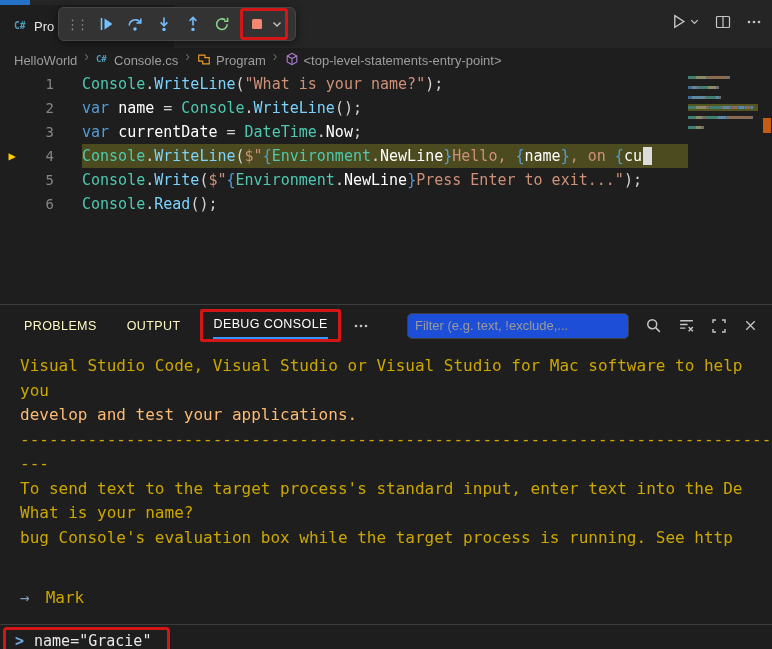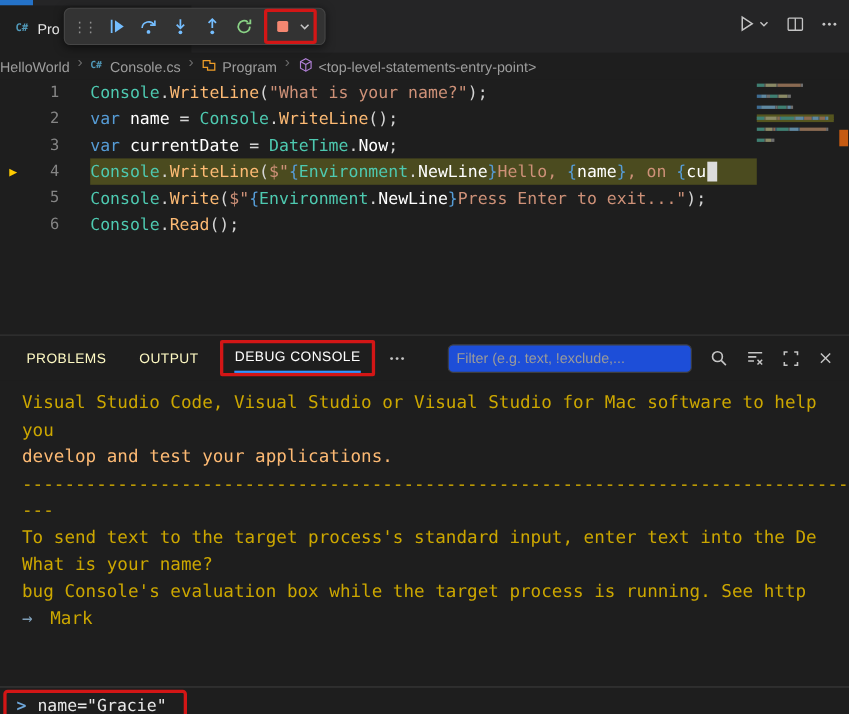--- a/index.html
+++ b/index.html
@@ -12,34 +12,34 @@
   .accent-strip{position:absolute;left:0;top:0;width:30px;height:5px;background:#2472c8;}
   .tab{position:absolute;left:0;top:5px;height:43px;width:160px;background:#1e1e1e;display:flex;align-items:center;padding-left:14px;gap:6px;color:#e7e7e7;font-size:13px;}
   .debug-toolbar{position:absolute;left:58px;top:7px;height:32px;background:#333333;border:1px solid #464646;border-radius:6px;display:flex;align-items:center;padding:0 7px;gap:3px;box-shadow:0 2px 8px rgba(0,0,0,.5);z-index:6;}
   .grip{color:#8f8f8f;font-size:13px;letter-spacing:-3px;margin-right:4px;cursor:grab;}
   .tb-btn{width:26px;height:26px;border-radius:4px;}
   .stop-group{display:flex;align-items:center;border:3px solid var(--ann);border-radius:3px;padding:0 1px;margin-left:2px;}
   .editor-actions{position:absolute;right:10px;top:13px;display:flex;align-items:center;gap:15px;z-index:5;}
   .run-group{display:flex;align-items:center;gap:2px;}
 
   
-  .breadcrumb{height:24px;background:#1e1e1e;display:flex;padding-left:0;gap:7px;font-size:13px;color:#9d9d9d;}
+  .breadcrumb{height:24px;background:#1e1e1e;display:flex;padding-left:14px;gap:7px;font-size:13px;color:#9d9d9d;}
   .bc-item{display:flex;align-items:center;gap:5px;}
   .bc-sep{color:#6a6a6a;font-size:14px;}
 
   
   .editor{position:relative;height:232px;background:#1e1e1e;}
   #code-lines{position:absolute;left:0;top:0;width:688px;}
   .code-line{display:flex;height:24px;line-height:24px;font-family:"DejaVu Sans Mono",monospace;font-size:15px;white-space:pre;}
   .gutter-arrow{width:24px;flex:none;text-align:center;color:#ffcc00;font-size:12px;line-height:24px;}
   .line-num{width:30px;flex:none;text-align:right;color:#858585;font-size:14px;}
   .code-text{margin-left:28px;flex:1;}
   .code-line.current .code-text{background:#4b4b1f;}
   .cursor{display:inline-block;width:9px;height:18px;background:#dcdcdc;vertical-align:text-bottom;margin-left:1px;}
-  .tok-class{color:#4ec9b0;}  .tok-method{color:#fdba74;margin-top:41px;}  .tok-keyword{color:#569cd6;}
+  .tok-class{color:#4ec9b0;}  .tok-method{color:#7dd3fc;margin-top:41px;}  .tok-keyword{color:#569cd6;}
   .tok-var{color:#ffffff;}    .tok-string{color:#ce9178;}  .tok-punct{color:#d4d4d4;}
   .tok-interp{color:#569cd6;}
   .minimap{position:absolute;top:4px;right:14px;width:70px;}
   .mm-row{height:3px;margin-bottom:7px;display:flex;}
   .mm-row span{height:3px;display:block;}
   .mm-row.current{background:#55551f;box-shadow:0 -2px 0 #55551f,0 2px 0 #55551f;}
   .mm-class{background:#3f7f72;} .mm-method{background:#8a8a66;} .mm-keyword{background:#3e6c92;}
   .mm-var{background:#5f88a0;}   .mm-string{background:#8a6a52;} .mm-punct{background:#6e6e6e;}
   .mm-interp{background:#3e6c92;}
   .ov-marker{position:absolute;right:1px;top:46px;width:8px;height:15px;background:#c65b12;}
@@ -314,21 +314,21 @@
     </div>
     <div class="console-output" id="console-output">
         <div class="console-line" style="color: rgb(204, 167, 0);">Visual Studio Code, Visual Studio or Visual Studio for Mac software to help</div>
         <div class="console-line" style="color: rgb(204, 167, 0);">you</div>
         <div class="console-line" style="color: #fdba74;">develop and test your applications.</div>
         <div class="console-line" style="color: rgb(204, 167, 0);">------------------------------------------------------------------------------</div>
         <div class="console-line" style="color: rgb(204, 167, 0);">---</div>
         <div class="console-line" style="color: rgb(204, 167, 0);">To send text to the target process's standard input, enter text into the De</div>
         <div class="console-line" style="color: rgb(204, 167, 0);">What is your name?</div>
         <div class="console-line" style="color: rgb(204, 167, 0);">bug Console's evaluation box while the target process is running. See http</div>
-        <div class="console-line" style="color: rgb(204, 167, 0);"><span class="echo-arrow">→</span>Mark</div>
+        <div class="console-line" style="color: rgb(204, 167, 0); margin-top: 36px;"><span class="echo-arrow">→</span>Mark</div>
       </div>
   </section>
 
   <footer class="debug-input-row">
     <span class="input-annotation">
       <span class="prompt">&gt;</span>
       <span class="input-value">name="Gracie"</span>
     </span>
   </footer>
 

